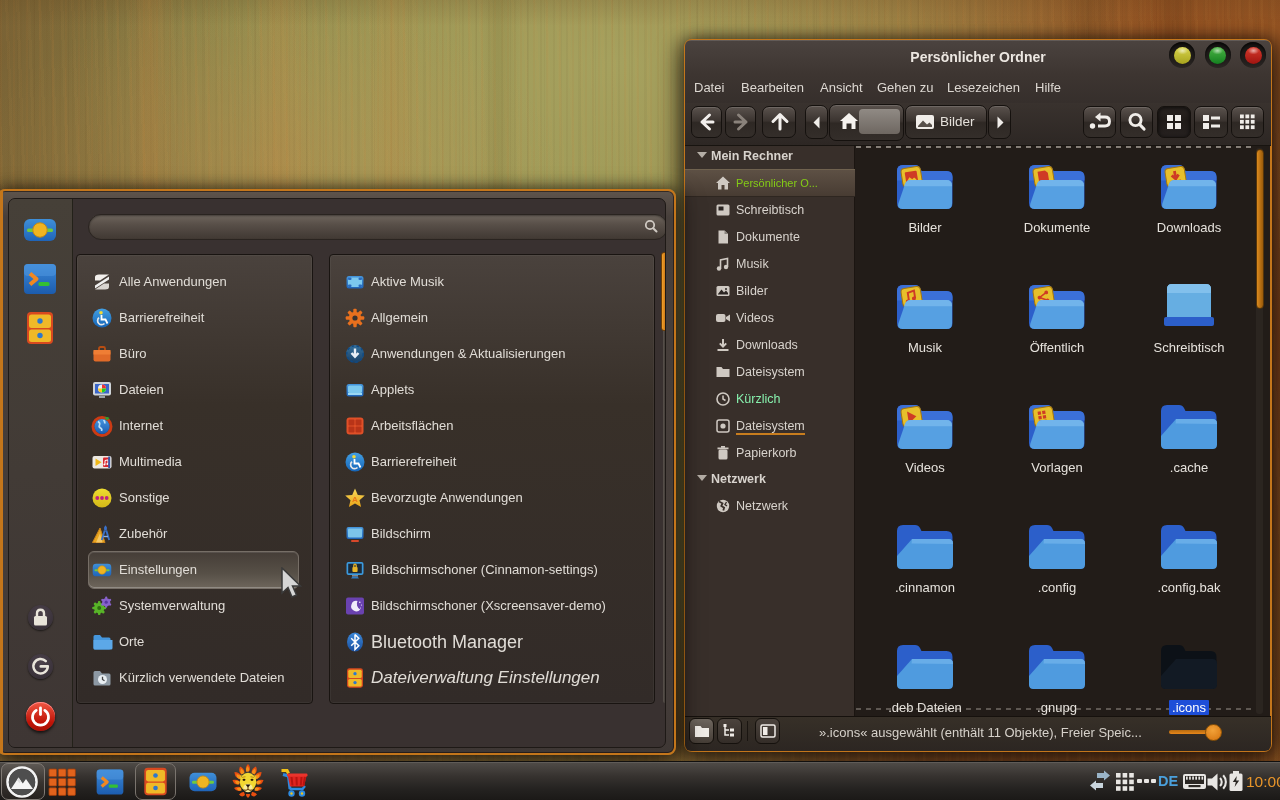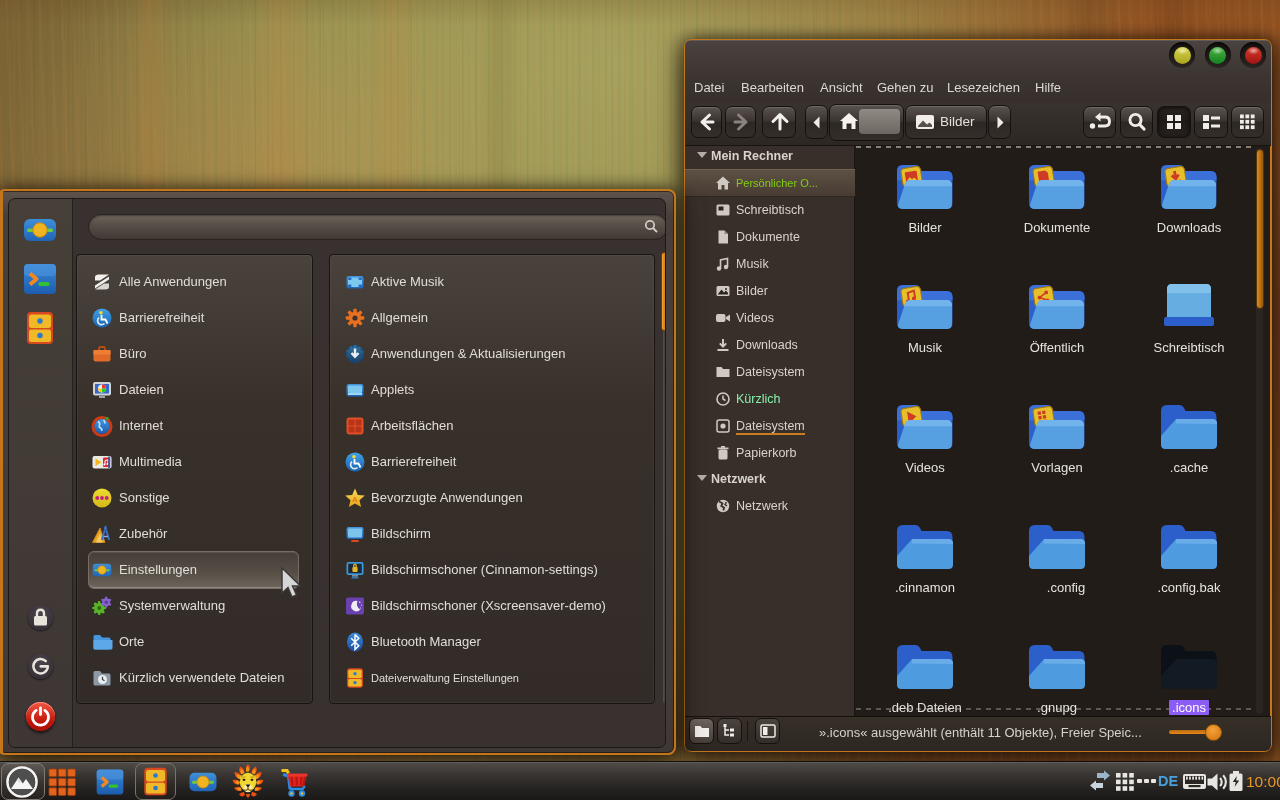--- a/index.html
+++ b/index.html
@@ -33,20 +33,22 @@
  linear-gradient(90deg, rgba(0,0,0,0) 0, rgba(205,125,52,.14) 45%, rgba(0,0,0,0) 100%) 368px 0/54px 200px no-repeat,
  linear-gradient(90deg, rgba(0,0,0,0) 0, rgba(120,110,52,.20) 45%, rgba(0,0,0,0) 100%) 480px 0/40px 220px no-repeat,
  linear-gradient(90deg, rgba(0,0,0,0) 0, rgba(95,60,25,.22) 45%, rgba(0,0,0,0) 100%) 1060px 0/60px 45px no-repeat,
  linear-gradient(90deg, rgba(0,0,0,0) 0, rgba(100,55,22,.25) 45%, rgba(0,0,0,0) 100%) 1150px 0/50px 45px no-repeat,
  linear-gradient(rgba(90,60,25,.18), rgba(90,60,25,0)) 0 0/1280px 26px no-repeat;"></div>
 
 <div class="win" id="nemo" style="left:684px;top:39px;width:588px;height:713px;">
  <div class="abs" style="left:-1px;top:-1px;width:586px;height:711px;border-radius:6px;overflow:hidden;">
   <div class="abs" style="left:0;top:0;width:100%;height:63px;
      background:linear-gradient(#4b433f,#3d3531 55%,#362f2c);"></div>
+  <div class="abs" style="left:0;top:0;width:100%;height:35px;text-align:center;
+     line-height:35px;color:#ece7e1;font-size:14px;font-weight:bold;">Persönlicher Ordner</div>
 
 <div class="abs" style="left:1px;top:0;width:582px;height:1px;background:rgba(255,255,255,.13);"></div>
 <div class="abs" style="left:484px;top:2px;width:26px;height:26px;border-radius:50%;
       background:radial-gradient(circle at 50% 30%,#151210,#221e1c 62%,#38332f 100%);box-shadow:inset 0 2px 3px rgba(0,0,0,.8);"></div>
     <div class="abs" style="left:488.5px;top:6.5px;width:17px;height:17px;border-radius:50%;
       background:radial-gradient(ellipse 60% 40% at 50% 22%, rgba(255,255,255,.6), rgba(255,255,255,0) 55%),linear-gradient(#d8d44c,#a8a41e);"></div>
 <div class="abs" style="left:519.5px;top:2px;width:26px;height:26px;border-radius:50%;
       background:radial-gradient(circle at 50% 30%,#151210,#221e1c 62%,#38332f 100%);box-shadow:inset 0 2px 3px rgba(0,0,0,.8);"></div>
     <div class="abs" style="left:524.0px;top:6.5px;width:17px;height:17px;border-radius:50%;
       background:radial-gradient(ellipse 60% 40% at 50% 22%, rgba(255,255,255,.6), rgba(255,255,255,0) 55%),linear-gradient(#4cb445,#148020);"></div>
@@ -319,21 +321,21 @@
 <path d="M3 11 q0-6 6-6 h12 q3.5 0 5 3 l1.5 3 h25 q6 0 6 6 v26 q0 6-6 6 h-43.5 q-6 0-6-6 z" fill="#2c5fca"></path>
 <path d="M7.5 49 q-4.5 0-4.5-4.5 v-8.5 l15-17 h36.5 q4.5 0 4.5 4.5 v21 q0 4.5-4.5 4.5 z" fill="#4f9bdf"></path>
 <path d="M18 19 h36.5 q4.5 0 4.5 4.5 v.5 l-41.5-.5 z" fill="#6cb0ea" opacity=".85"></path>
 </svg></div>
 <div class="abs" style="left:5px;top:434px;width:130px;text-align:center;font-size:13px;line-height:16px;"><span style="color:#e6e2dc;">.cinnamon</span></div>
 <div class="abs" style="left:171px;top:374px;width:62px;height:52px;"><svg width="62" height="52" viewBox="0 0 62 52">
 <path d="M3 11 q0-6 6-6 h12 q3.5 0 5 3 l1.5 3 h25 q6 0 6 6 v26 q0 6-6 6 h-43.5 q-6 0-6-6 z" fill="#2c5fca"></path>
 <path d="M7.5 49 q-4.5 0-4.5-4.5 v-8.5 l15-17 h36.5 q4.5 0 4.5 4.5 v21 q0 4.5-4.5 4.5 z" fill="#4f9bdf"></path>
 <path d="M18 19 h36.5 q4.5 0 4.5 4.5 v.5 l-41.5-.5 z" fill="#6cb0ea" opacity=".85"></path>
 </svg></div>
-<div class="abs" style="left:146px;top:434px;width:130px;text-align:center;font-size:13px;line-height:16px;"><span style="color:#e6e2dc;">.config</span></div>
+<div class="abs" style="left:137px;top:434px;width:130px;text-align:center;font-size:13px;line-height:16px;"><span style="color:#e6e2dc;">.config</span></div>
 <div class="abs" style="left:303px;top:374px;width:62px;height:52px;"><svg width="62" height="52" viewBox="0 0 62 52">
 <path d="M3 11 q0-6 6-6 h12 q3.5 0 5 3 l1.5 3 h25 q6 0 6 6 v26 q0 6-6 6 h-43.5 q-6 0-6-6 z" fill="#2c5fca"></path>
 <path d="M7.5 49 q-4.5 0-4.5-4.5 v-8.5 l15-17 h36.5 q4.5 0 4.5 4.5 v21 q0 4.5-4.5 4.5 z" fill="#4f9bdf"></path>
 <path d="M18 19 h36.5 q4.5 0 4.5 4.5 v.5 l-41.5-.5 z" fill="#6cb0ea" opacity=".85"></path>
 </svg></div>
 <div class="abs" style="left:269px;top:434px;width:130px;text-align:center;font-size:13px;line-height:16px;"><span style="color:#e6e2dc;">.config.bak</span></div>
 <div class="abs" style="left:39px;top:494px;width:62px;height:52px;"><svg width="62" height="52" viewBox="0 0 62 52">
 <path d="M3 11 q0-6 6-6 h12 q3.5 0 5 3 l1.5 3 h25 q6 0 6 6 v26 q0 6-6 6 h-43.5 q-6 0-6-6 z" fill="#2c5fca"></path>
 <path d="M7.5 49 q-4.5 0-4.5-4.5 v-8.5 l15-17 h36.5 q4.5 0 4.5 4.5 v21 q0 4.5-4.5 4.5 z" fill="#4f9bdf"></path>
 <path d="M18 19 h36.5 q4.5 0 4.5 4.5 v.5 l-41.5-.5 z" fill="#6cb0ea" opacity=".85"></path>
@@ -342,21 +344,21 @@
 <div class="abs" style="left:171px;top:494px;width:62px;height:52px;"><svg width="62" height="52" viewBox="0 0 62 52">
 <path d="M3 11 q0-6 6-6 h12 q3.5 0 5 3 l1.5 3 h25 q6 0 6 6 v26 q0 6-6 6 h-43.5 q-6 0-6-6 z" fill="#2c5fca"></path>
 <path d="M7.5 49 q-4.5 0-4.5-4.5 v-8.5 l15-17 h36.5 q4.5 0 4.5 4.5 v21 q0 4.5-4.5 4.5 z" fill="#4f9bdf"></path>
 <path d="M18 19 h36.5 q4.5 0 4.5 4.5 v.5 l-41.5-.5 z" fill="#6cb0ea" opacity=".85"></path>
 </svg></div>
 <div class="abs" style="left:137px;top:554px;width:130px;text-align:center;font-size:13px;line-height:16px;"><span style="color:#e6e2dc;">.gnupg</span></div>
 <div class="abs" style="left:303px;top:494px;width:62px;height:52px;"><svg width="62" height="52" viewBox="0 0 62 52">
 <path d="M3 11 q0-6 6-6 h12 q3.5 0 5 3 l1.5 3 h25 q6 0 6 6 v26 q0 6-6 6 h-43.5 q-6 0-6-6 z" fill="#0c1117"></path>
 <path d="M7.5 49 q-4.5 0-4.5-4.5 v-8.5 l15-17 h36.5 q4.5 0 4.5 4.5 v21 q0 4.5-4.5 4.5 z" fill="#121a24"></path>
 </svg></div>
-<div class="abs" style="left:269px;top:554px;width:130px;text-align:center;font-size:13px;line-height:16px;"><span style="background:#8b5cf6;color:#fff;padding:0 3px;border-radius:1px;">.icons</span></div>
+<div class="abs" style="left:269px;top:554px;width:130px;text-align:center;font-size:13px;line-height:16px;"><span style="background:#1d4ed8;color:#fff;padding:0 3px;border-radius:1px;">.icons</span></div>
 </div>
 <div class="abs" style="left:571px;top:108px;width:7px;height:566px;background:#2b2520;border-radius:3px;"></div>
 <div class="abs" style="left:570.5px;top:109px;width:8px;height:160px;border-radius:4px;
   background:linear-gradient(90deg,#db8a1e,#9a5a0a);border:1px solid #56350a;"></div>
 <div class="abs" style="left:0;top:676px;width:100%;height:35px;
   background:linear-gradient(#373028,#2c2622);border-top:1px solid #16110d;"></div>
 <div class="abs" style="left:4px;top:678px;width:25px;height:26px;border-radius:6px;border:1px solid #15110d;background:linear-gradient(#6e665e,#453d36);padding:3px 0 0 3px;"><svg width="18" height="18" viewBox="0 0 18 18">
           <path d="M2 4 h5.5 l1.5 2 h7 v9 h-14 z" fill="#f0ece7"></path>
         </svg></div>
 <div class="abs" style="left:32px;top:678px;width:25px;height:26px;border-radius:6px;border:1px solid #15110d;background:linear-gradient(#4b433d,#342d28);padding:3px 0 0 3px;"><svg width="18" height="18" viewBox="0 0 18 18">
@@ -691,29 +693,29 @@
 <div class="abs" style="left:345px;top:439.5px;width:22px;height:22px;"><svg width="22" height="22" viewBox="0 0 22 22">
         <ellipse cx="11" cy="11" rx="8" ry="9.5" fill="url(#gbt)"></ellipse>
         <path d="M11 3.5 v15 l3.8-3.8 l-7.6-7.4 M11 11 l3.8-3.7 l-3.8-3.8 M7.2 14.7 l3.8-3.7" stroke="#fff" stroke-width="1.5" fill="none"></path>
         <defs>
           <linearGradient id="gbt" x1="0" y1="0" x2="0" y2="1">
             <stop offset="0" stop-color="#3c88d8"></stop>
             <stop offset="1" stop-color="#1a50a0"></stop>
           </linearGradient>
         </defs>
       </svg></div>
-<div class="abs" style="left:372px;top:441.5px;height:18px;line-height:18px;font-size:13px;color:#e0dcd6;">Bluetooth Manager</div>
+<div class="abs" style="left:372px;top:441.5px;height:18px;line-height:18px;font-size:18px;color:#e0dcd6;">Bluetooth Manager</div>
 <div class="abs" style="left:345px;top:475.5px;width:22px;height:22px;"><svg width="22" height="22" viewBox="0 0 36 36">
         <rect x="5" y="2" width="26" height="32" rx="4" fill="#d8491f"></rect>
         <rect x="7" y="4.5" width="22" height="13.5" rx="2.5" fill="#efb928"></rect>
         <rect x="7" y="19.5" width="22" height="12.5" rx="2.5" fill="#efb928"></rect>
         <circle cx="18" cy="11" r="2.7" fill="#2d77cc"></circle>
         <circle cx="18" cy="25.5" r="2.7" fill="#2d77cc"></circle>
       </svg></div>
-<div class="abs" style="left:372px;top:477.5px;height:18px;line-height:18px;font-size:11px;color:#e0dcd6;">Dateiverwaltung Einstellungen</div>
+<div class="abs" style="left:372px;top:477.5px;height:18px;line-height:18px;font-size:17px;color:#e0dcd6;font-style:italic;">Dateiverwaltung Einstellungen</div>
 <div class="abs" style="left:281px;top:376px;width:24px;height:34px;">
 <svg width="24" height="34" viewBox="0 0 24 34">
         <path d="M2 1 L2 26 L8 20.5 L12 30 L16.5 28 L12.5 19 L20.5 19 Z" fill="#d6d6d6" stroke="#3a3a3a" stroke-width="1.5"></path>
       </svg></div>
 </div>
 <div class="abs" style="left:0;top:190.5px;width:2.5px;height:562px;background:#c4761b;"></div>
 
 <div class="abs" id="panel" style="left:0;top:761px;width:1280px;height:39px;
  background:linear-gradient(#504c48,#36322f 38%,#242220 72%,#1b1917);border-top:1px solid #11100f;box-shadow:inset 0 1px 0 #605c58;">
 

